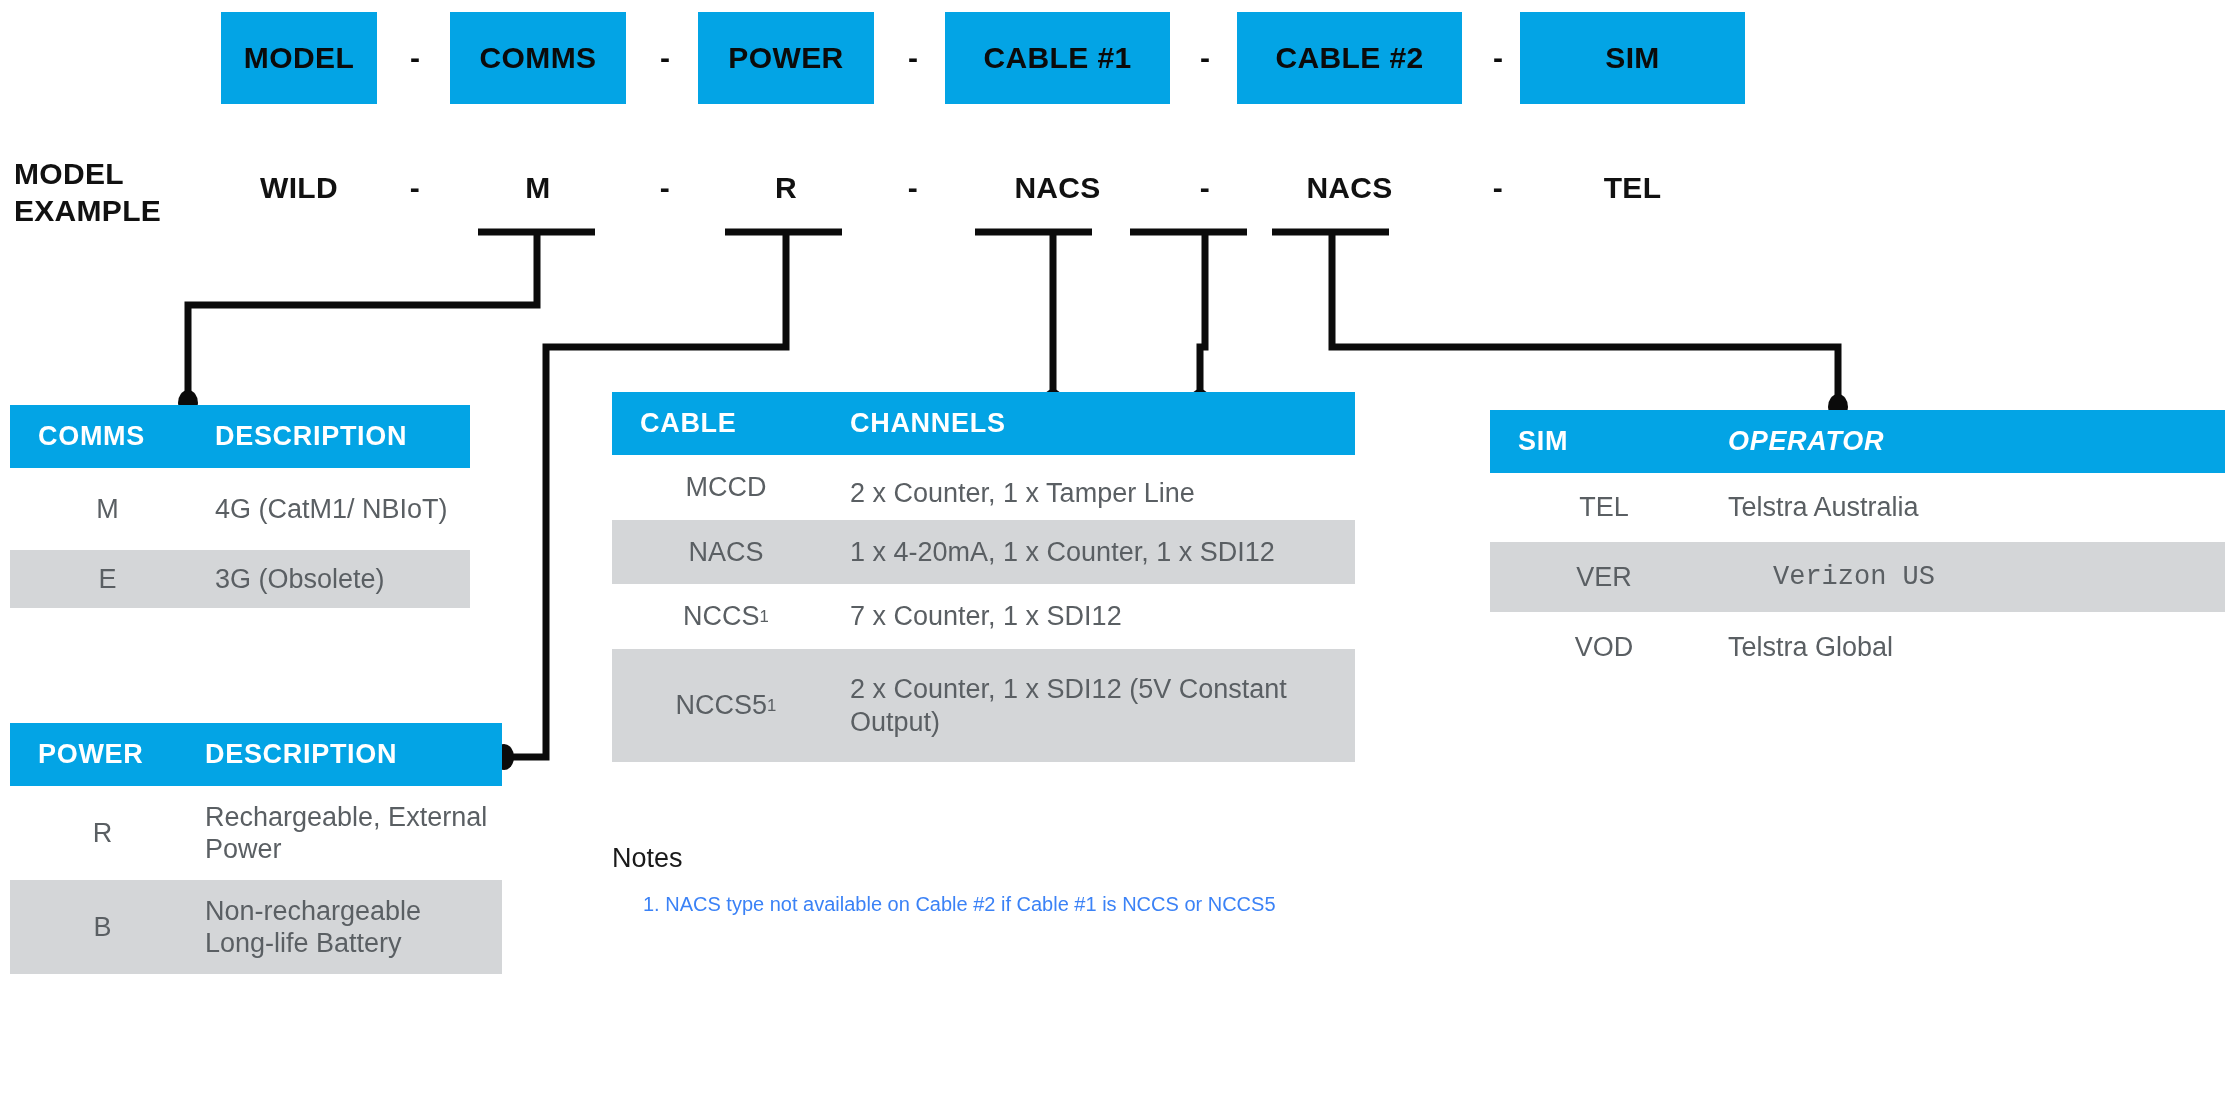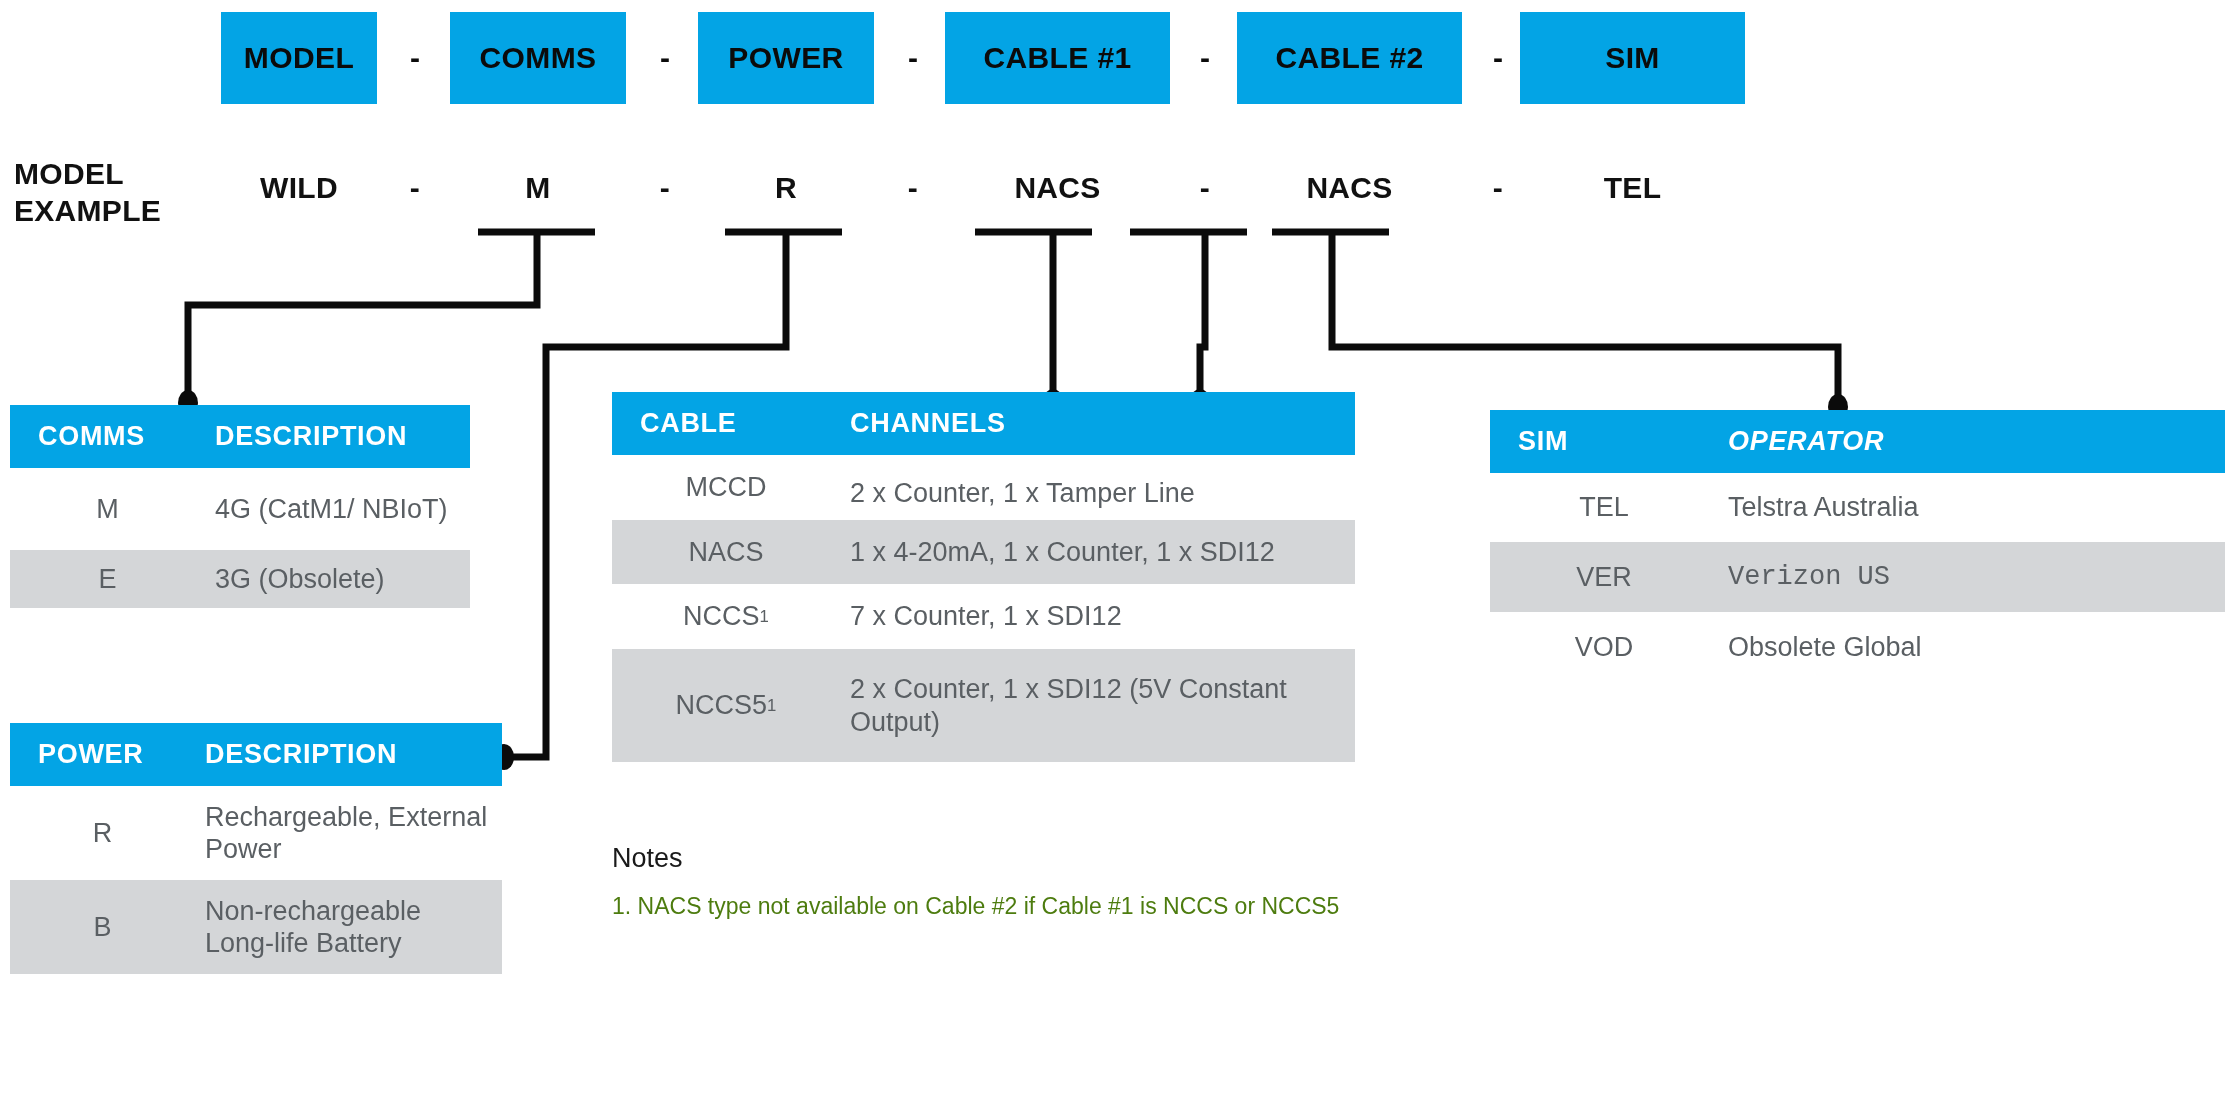--- a/index.html
+++ b/index.html
@@ -74,22 +74,23 @@
 
   sup{font-size:.62em;vertical-align:super;line-height:0;}
 
   
   .notes-title{
     position:absolute;
     font-size:27px;color:#1a1a1a;font-weight:400;
   }
   .notes-body{
     position:absolute;
-    font-size:23px;color:#4d7c0f;font-weight:400;
+    font-size:20px;color:#3b82f6;font-weight:400;
     line-height:1.42;
+    margin-left:31px;
   }
 
   svg.connectors{position:absolute;left:0;top:0;width:2225px;height:1103px;pointer-events:none;}
 </style>
 </head>
 <body>
 
 <div id="stage">
 
   <svg class="connectors" viewBox="0 0 2225 1103">
@@ -207,26 +208,26 @@
     </div>
   <div id="tbl-sim" class="tbl" style="left: 1490px; top: 410px; width: 735px;">
       <div class="thead" style="height: 63px;">
         <div class="cell-code" style="width: 228px; padding-left: 28px;">SIM</div>
         <div class="cell-desc" style="flex: 1 1 0%; padding-left: 10px; font-style: italic;">OPERATOR</div>
       </div>
       <div class="trow" style="height: 69px;">
         <div class="cell-code" style="width: 228px;">TEL</div>
         <div class="cell-desc" style="flex: 1 1 0%; padding-left: 10px; padding-right: 14px;">Telstra Australia</div>
       </div>
-      <div class="trow alt" style="height: 70px;">
+      <div class="trow alt" style="height: 70px; gap: 45px;">
         <div class="cell-code" style="width: 228px;">VER</div>
         <div class="cell-desc" style="flex: 1 1 0%; padding-left: 10px; padding-right: 14px; font-family: Liberation Mono, monospace;">Verizon US</div>
       </div>
       <div class="trow" style="height: 70px;">
         <div class="cell-code" style="width: 228px;">VOD</div>
-        <div class="cell-desc" style="flex: 1 1 0%; padding-left: 10px; padding-right: 14px;">Obsolete Global</div>
+        <div class="cell-desc" style="flex: 1 1 0%; padding-left: 10px; padding-right: 14px;">Telstra Global</div>
       </div>
     </div>
 
   <div class="notes-title" style="left:612px;top:843px;">Notes</div>
   <div class="notes-body" style="left:612px;top:890px;width:745px;">1.  NACS type not available on Cable #2 if Cable #1 is NCCS or NCCS5</div>
 
 </div>
 
 </body></html>

